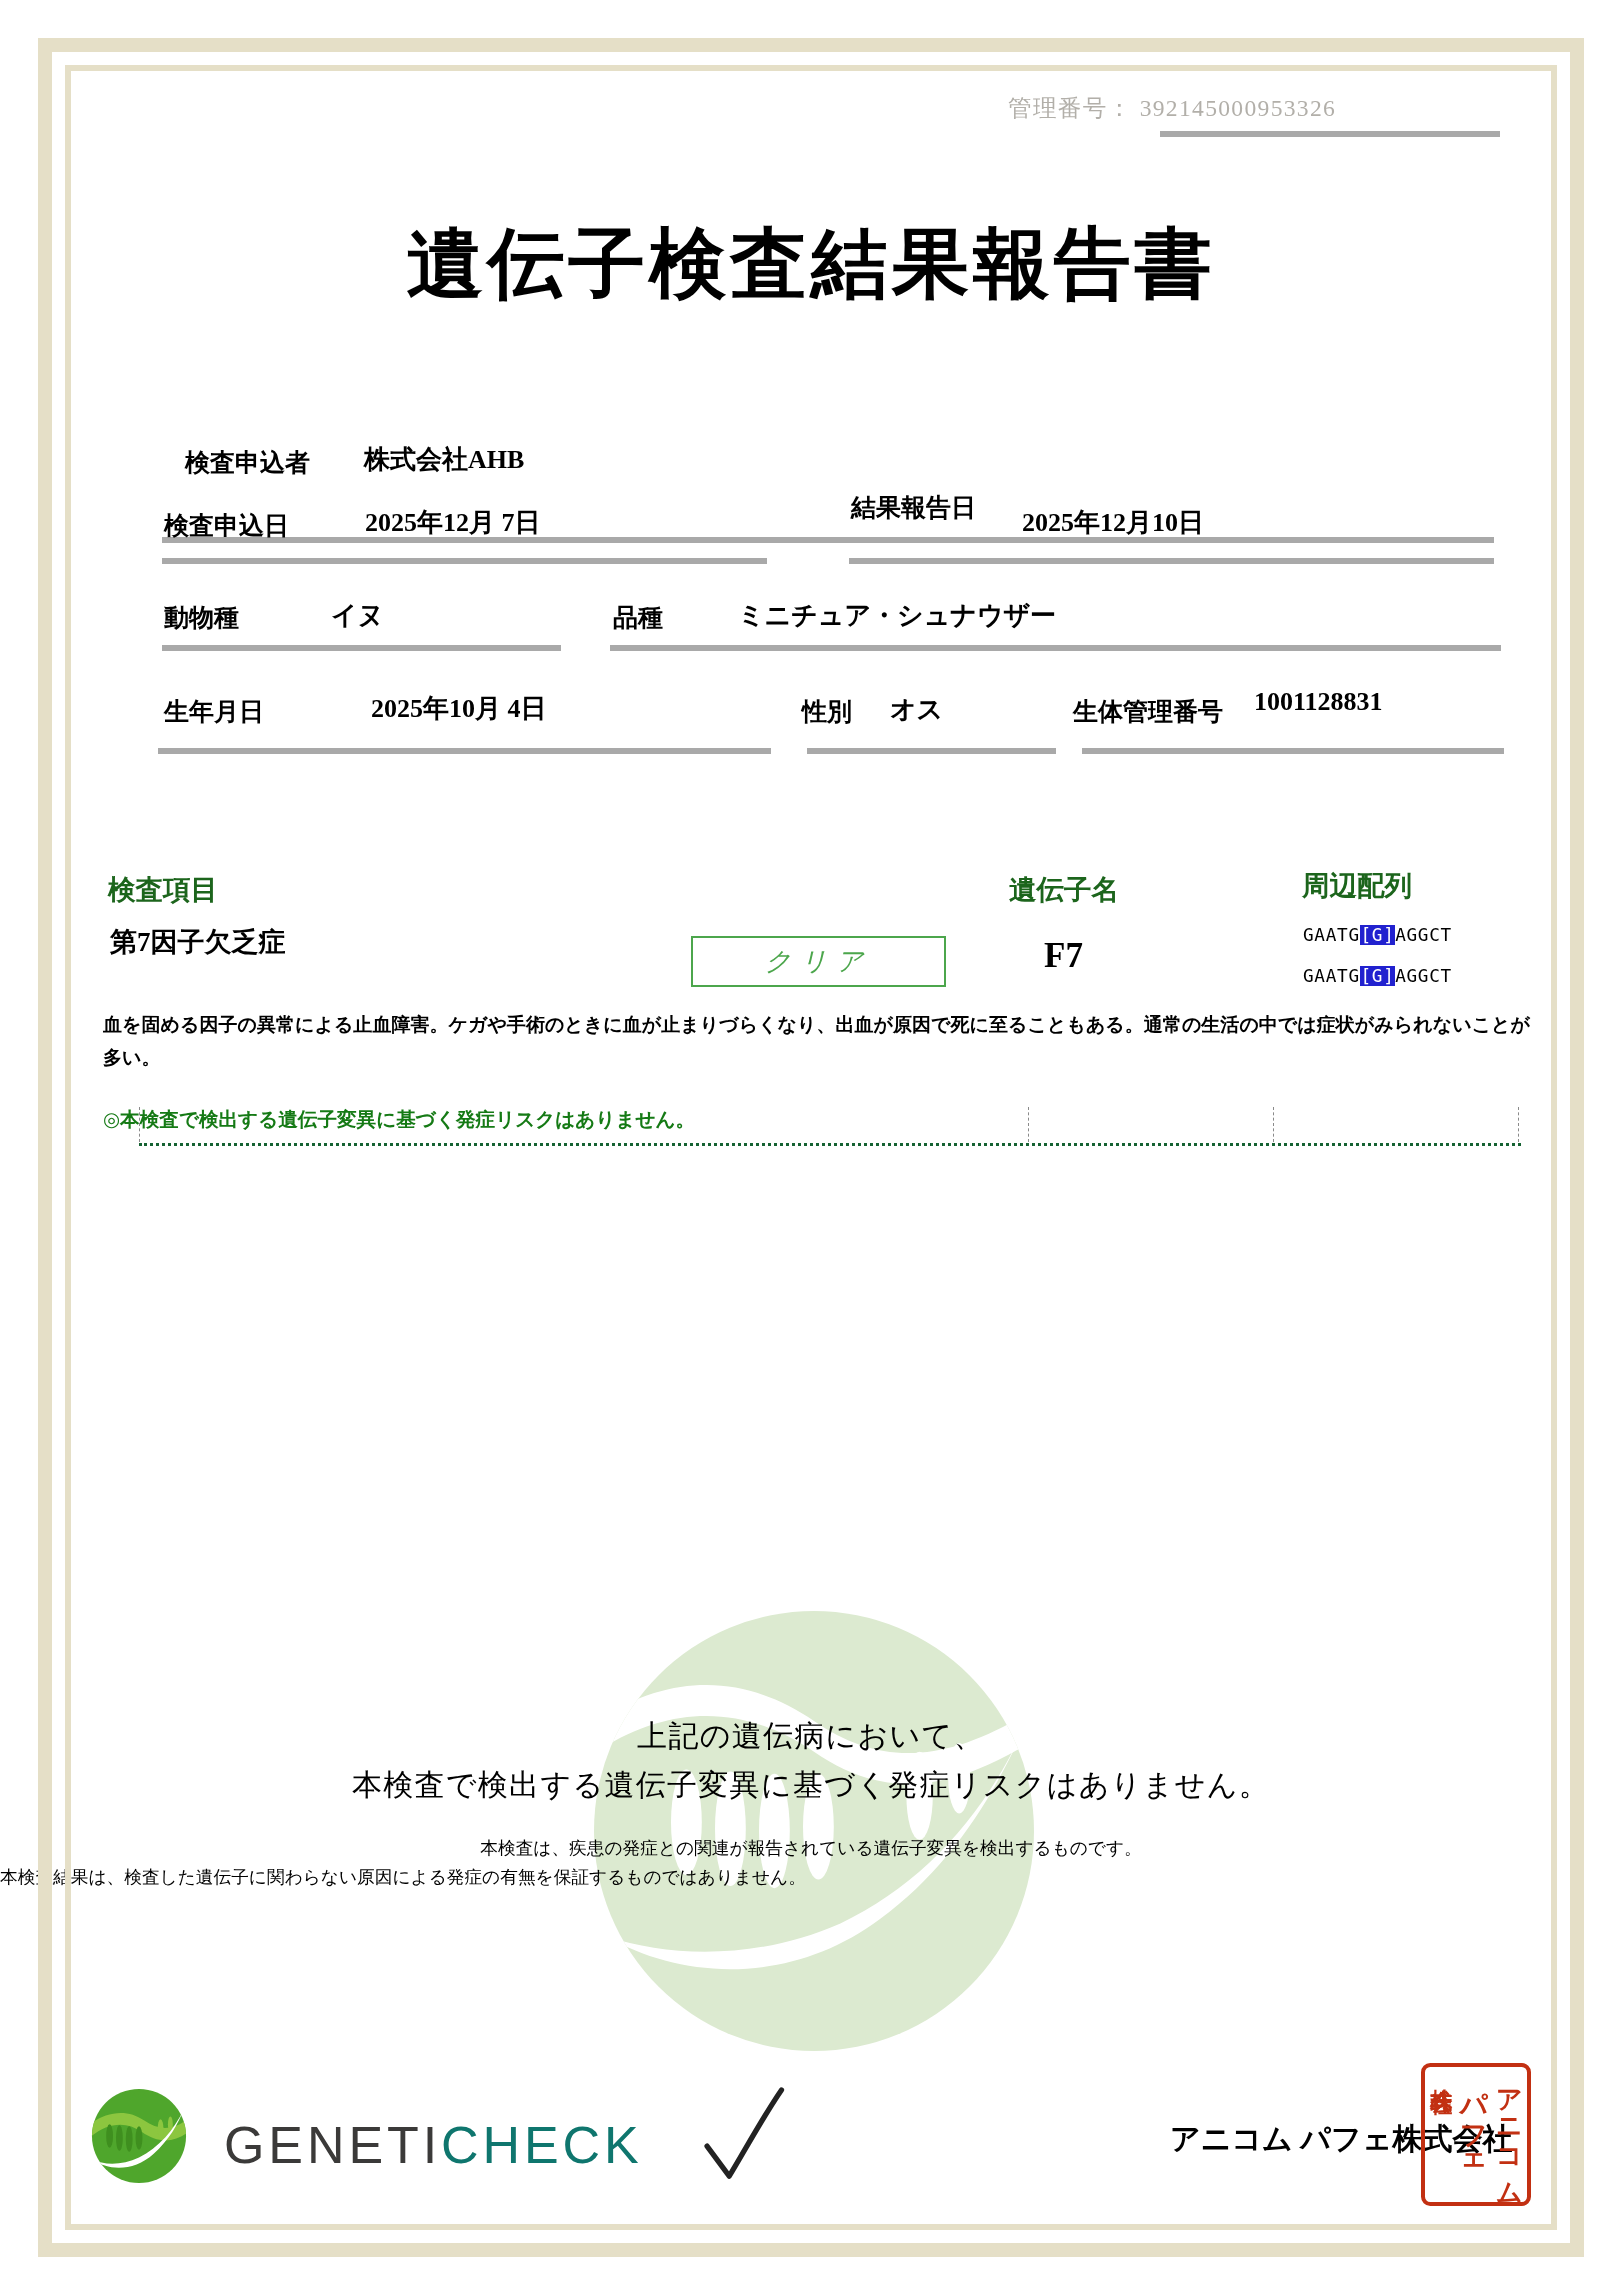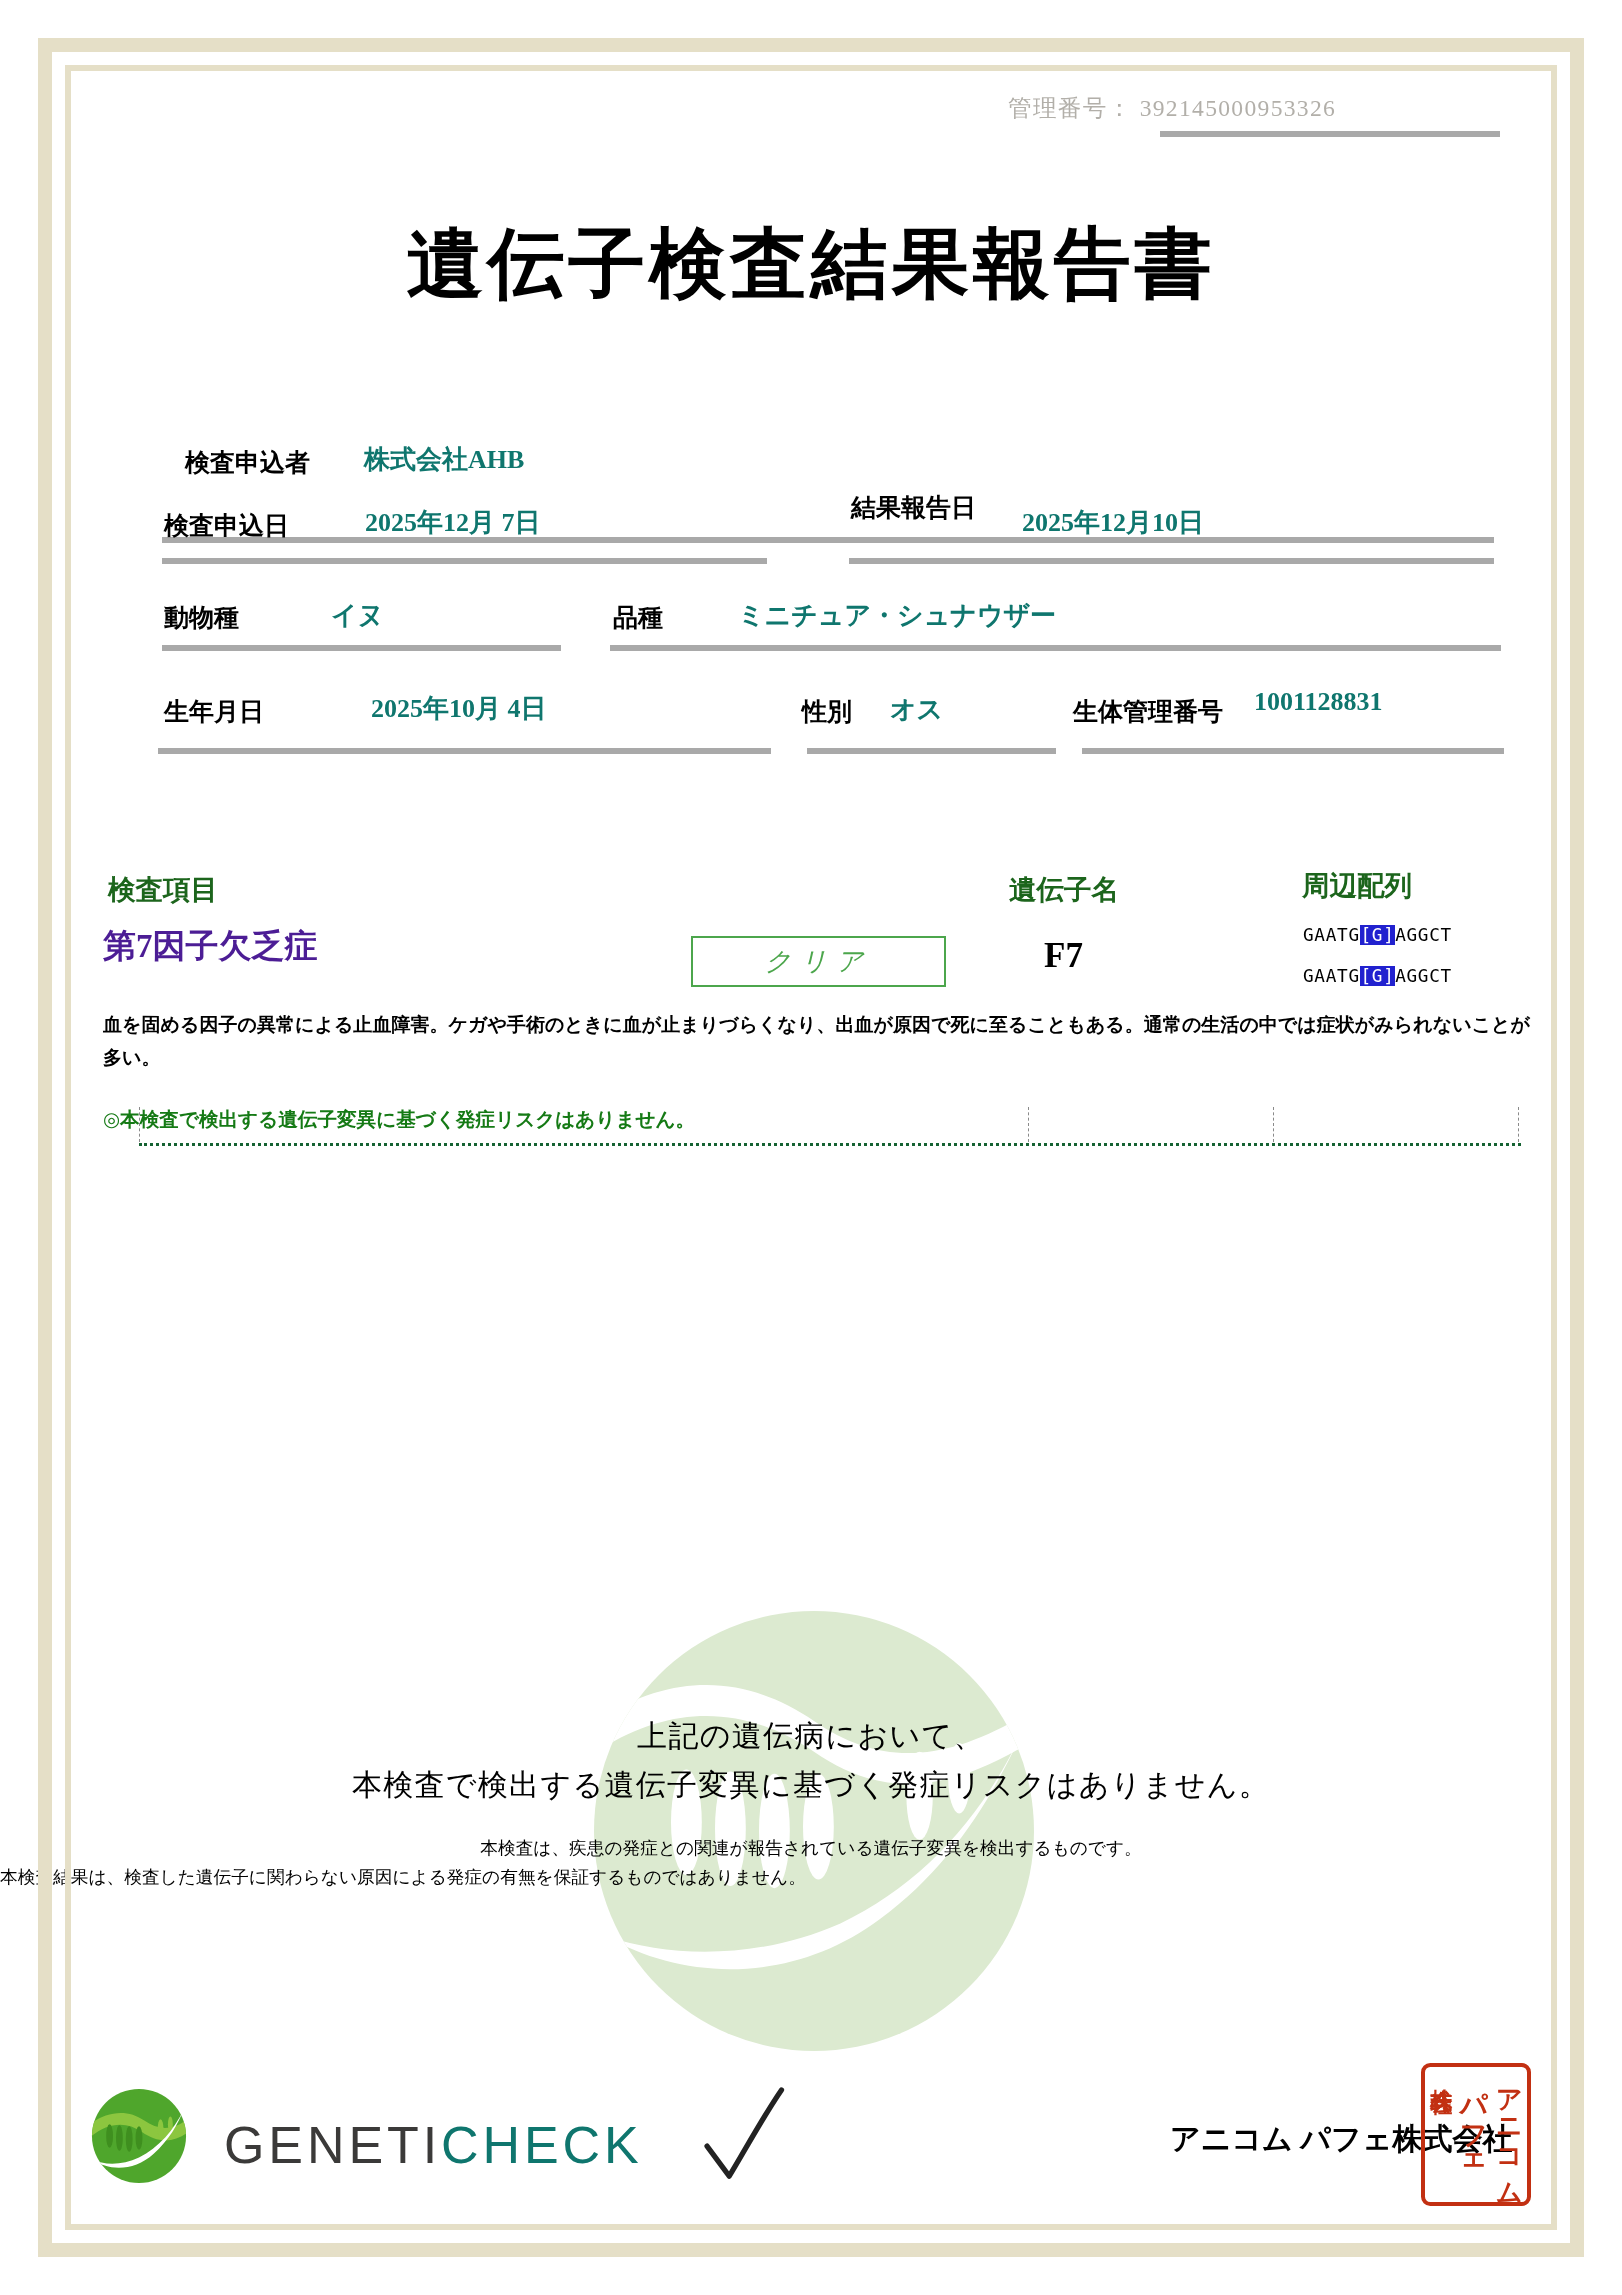--- a/index.html
+++ b/index.html
@@ -14,24 +14,24 @@
     border:14.4px solid #e5dfc7;pointer-events:none;z-index:5;}
   .frame-inner{position:absolute;top:65px;left:65px;right:65px;bottom:65px;
     border:6.5px solid #e5dfc7;pointer-events:none;z-index:5;}
   .abs{position:absolute;}
   .mgmt{top:92px;left:1008px;width:492px;text-align:left;
     font-size:23.6px;color:#b2afa9;letter-spacing:1.3px;white-space:nowrap;}
   .mgmt-line{top:131px;left:1160px;width:340px;height:5.9px;background:#a9a9a9;}
   .title{top:213px;left:0;width:1622px;text-align:center;font-size:77px;
     font-weight:600;color:#000;letter-spacing:3.9px;white-space:nowrap;}
   .flabel{font-size:25px;font-weight:bold;color:#000;white-space:nowrap;}
-  .fvalue{font-size:26px;font-weight:bold;color:#0f766e;white-space:nowrap;}
+  .fvalue{font-size:26px;font-weight:bold;color:#000000;white-space:nowrap;}
   .gline{height:5.9px;background:#a9a9a9;}
   .ghead{font-size:27.5px;font-weight:bold;color:#1c651c;white-space:nowrap;}
-  .disease{font-size:33px;font-weight:bold;color:#4c1d95;white-space:nowrap;}
+  .disease{font-size:27px;font-weight:bold;color:#000000;white-space:nowrap;margin-left:7px;}
   .clear-box{top:936px;left:691px;width:251px;height:47px;border:2.6px solid #4ca64c;
     display:flex;align-items:center;justify-content:center;}
   .clear-text{font-size:26px;color:#4ca64c;letter-spacing:9.2px;font-style:italic;}
   .gene{font-size:35px;font-weight:bold;color:#000;}
   .seq{font-family:"DejaVu Sans Mono",monospace;font-size:17.7px;color:#000;
     letter-spacing:0.7px;white-space:nowrap;}
   .seq .variant{background:#2121cf;color:#ffffff;padding:0 0.7px;}
   .desc{top:1008px;left:103px;width:1427px;font-size:19px;font-weight:bold;
     line-height:33px;color:#000;text-align:justify;}
   .risknote{top:1074px;left:103px;font-size:19.6px;font-weight:bold;color:#157a15;white-space:nowrap;margin-top:32px;}

